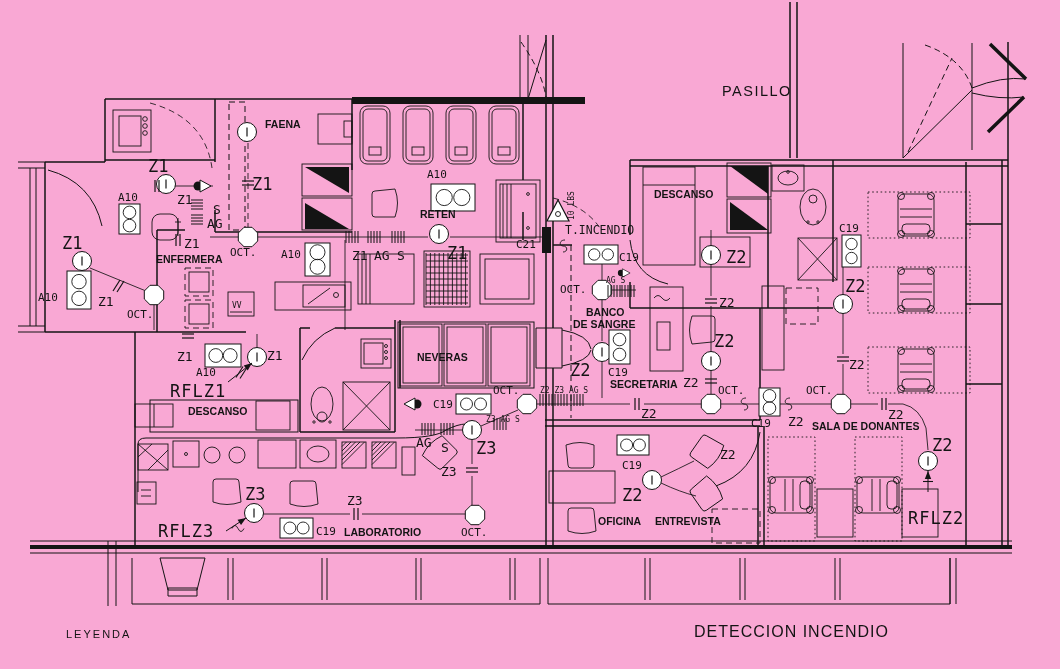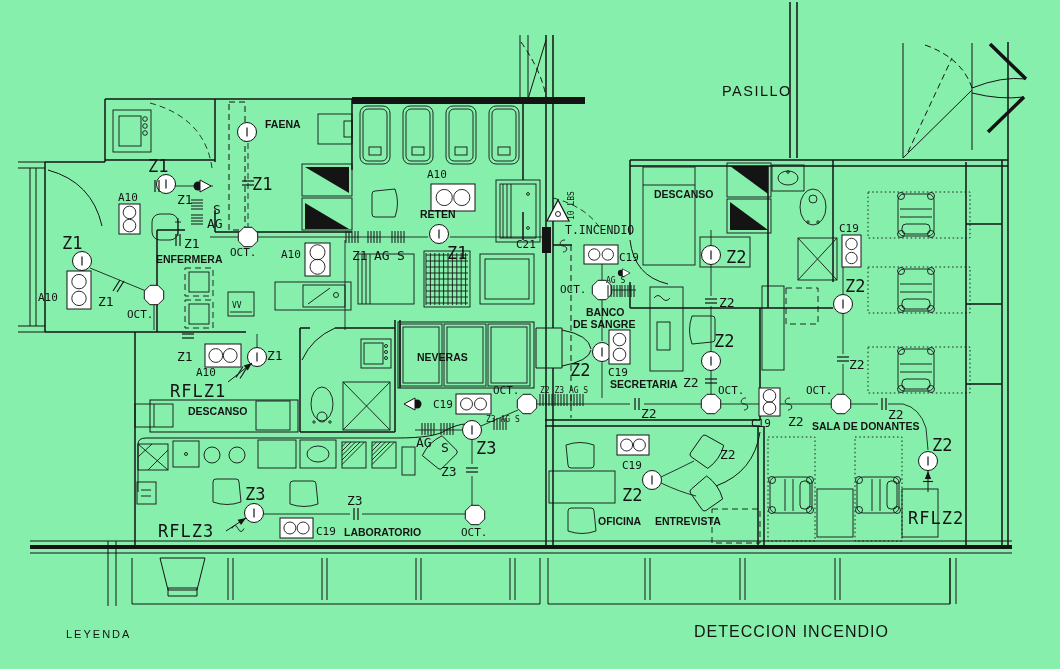--- a/index.html
+++ b/index.html
@@ -1,16 +1,16 @@
 <!DOCTYPE html>
 <html><head>
 <meta charset="utf-8">
 <style>
   html,body{margin:0;padding:0;background:#ffffff;}
-  #stage{position:relative;width:1060px;height:669px;background:#86efac;overflow:hidden;}
+  #stage{position:relative;width:1060px;height:669px;background:#f9a8d4;overflow:hidden;}
   svg{display:block;}
   text{fill:#141414;font-family:"DejaVu Sans Mono",monospace;}
   .zl{font-size:17px;}
   .zm{font-size:13px;}
   .zs{font-size:11px;}
   .tiny{font-size:8px;}
   .rfl{font-size:17px;letter-spacing:1px;}
   .room{font-family:"Liberation Sans",sans-serif;font-weight:bold;font-size:10.5px;}
   .plain12{font-size:11.5px;}
   .pasillo{font-family:"Liberation Sans",sans-serif;font-size:14.5px;letter-spacing:1.5px;}

